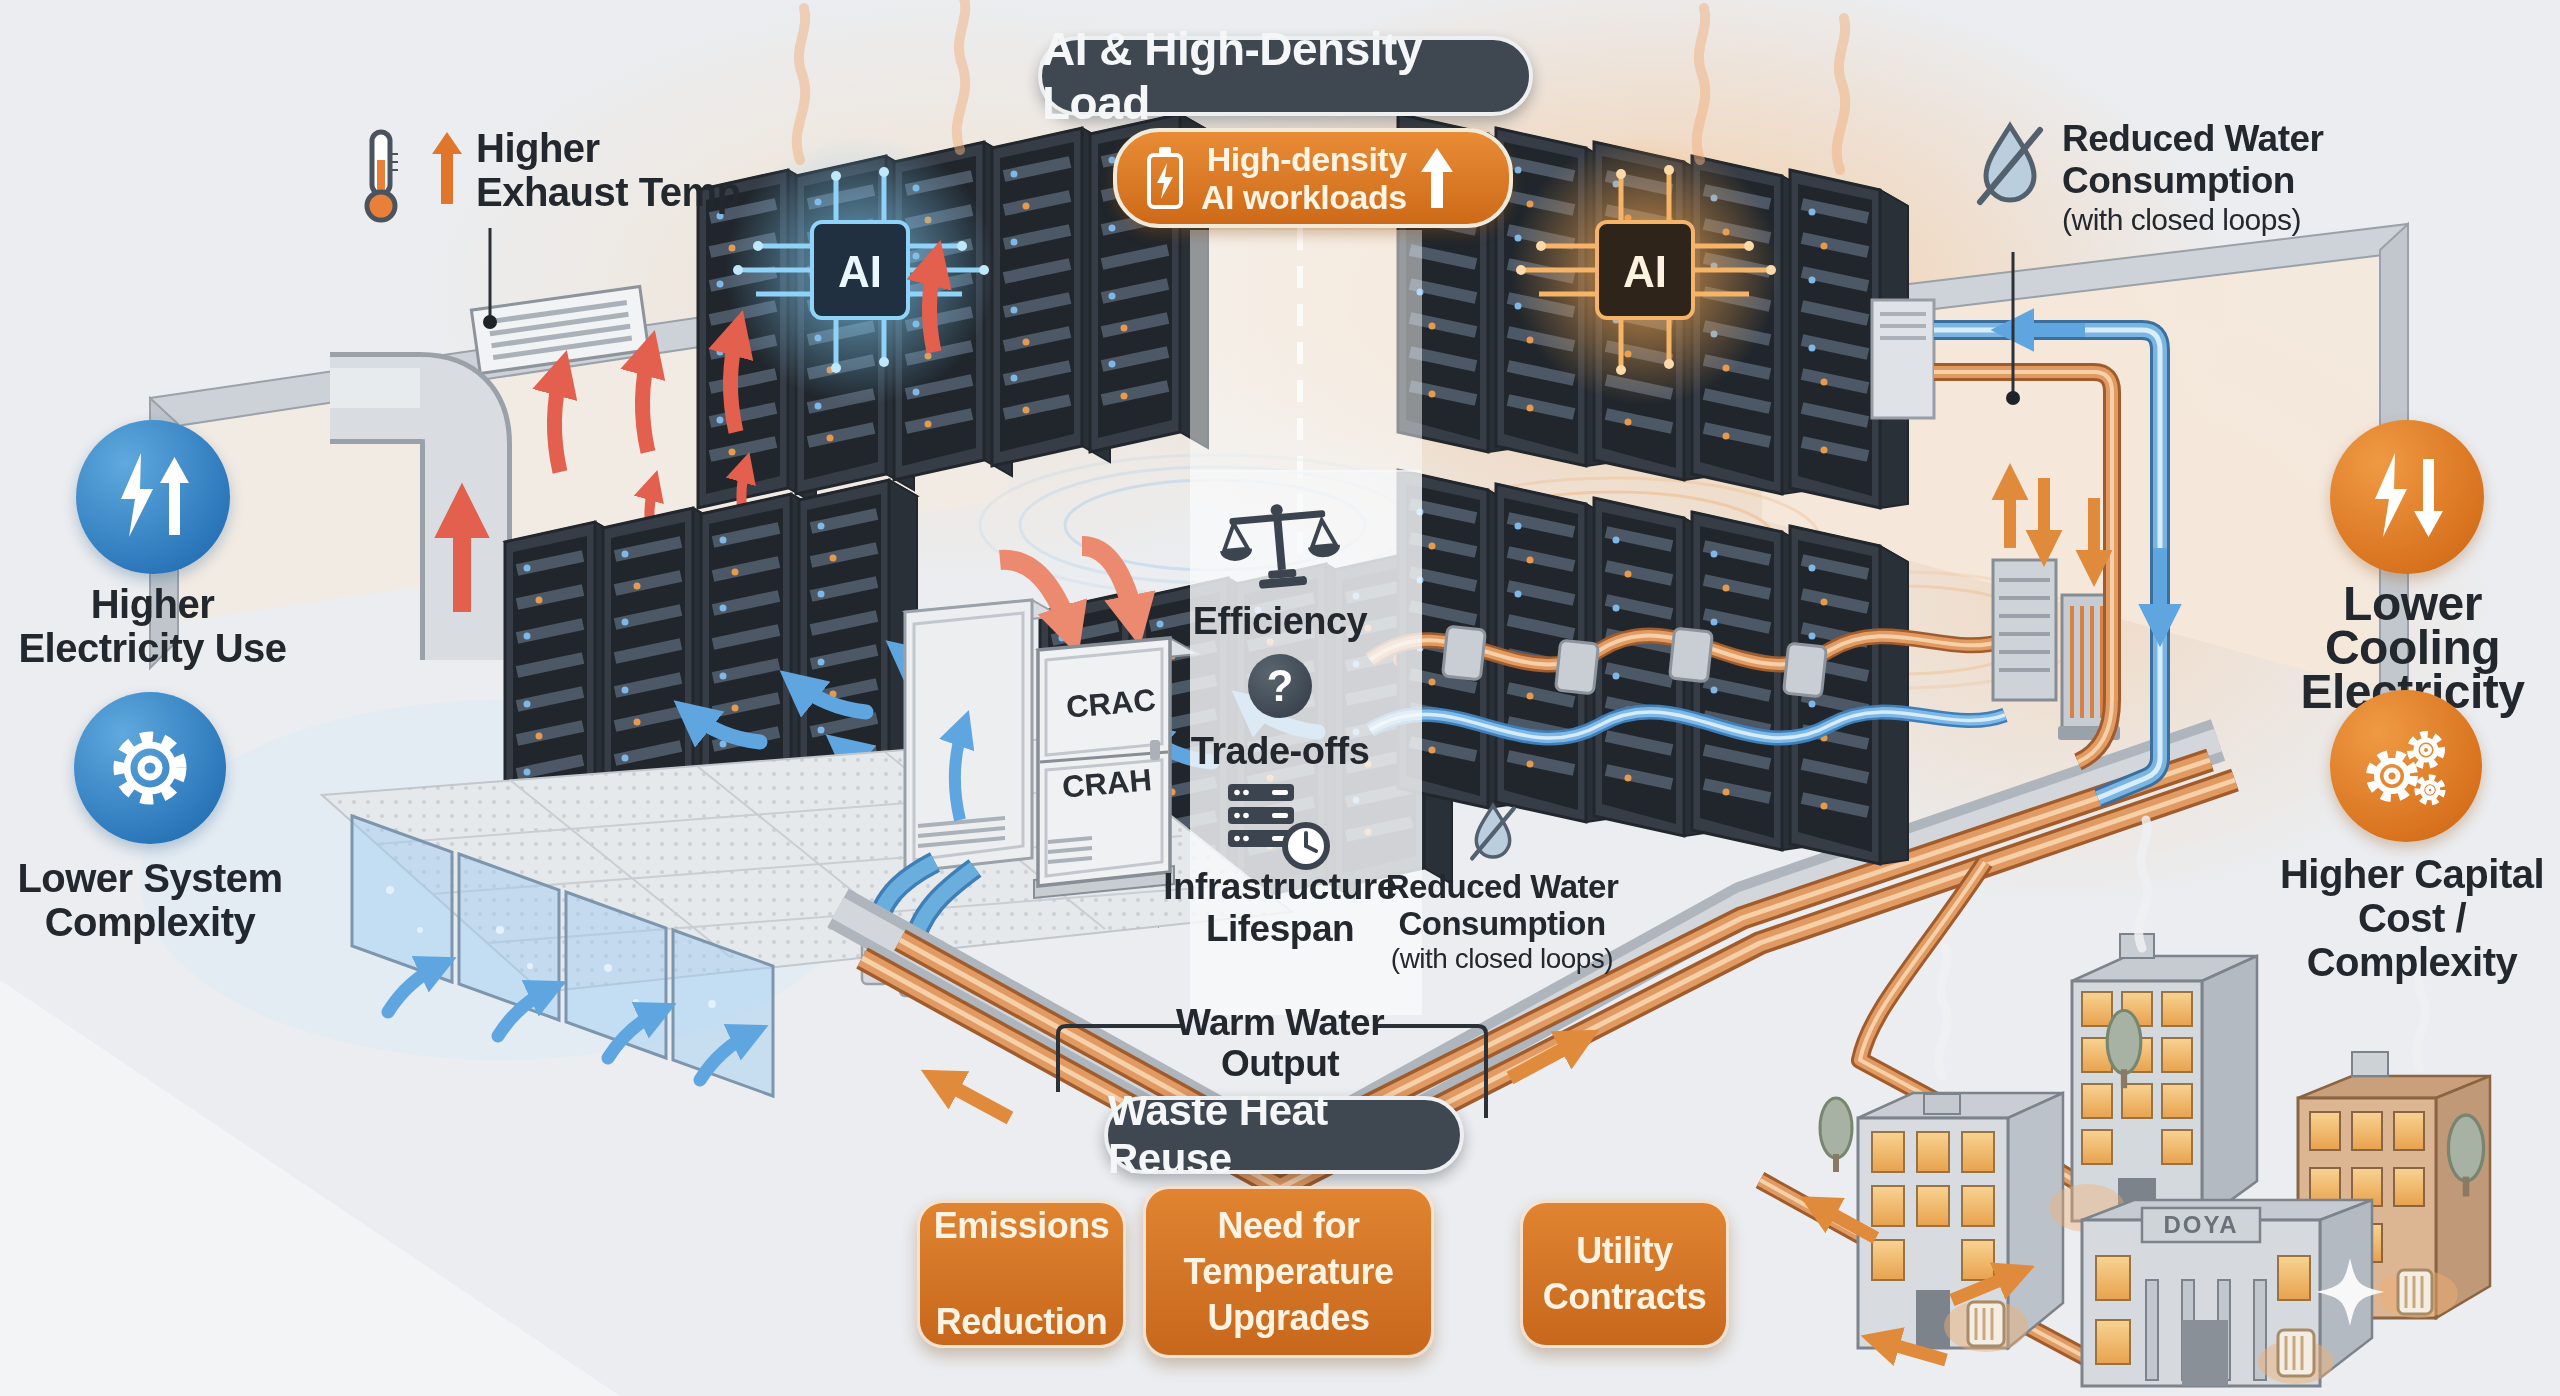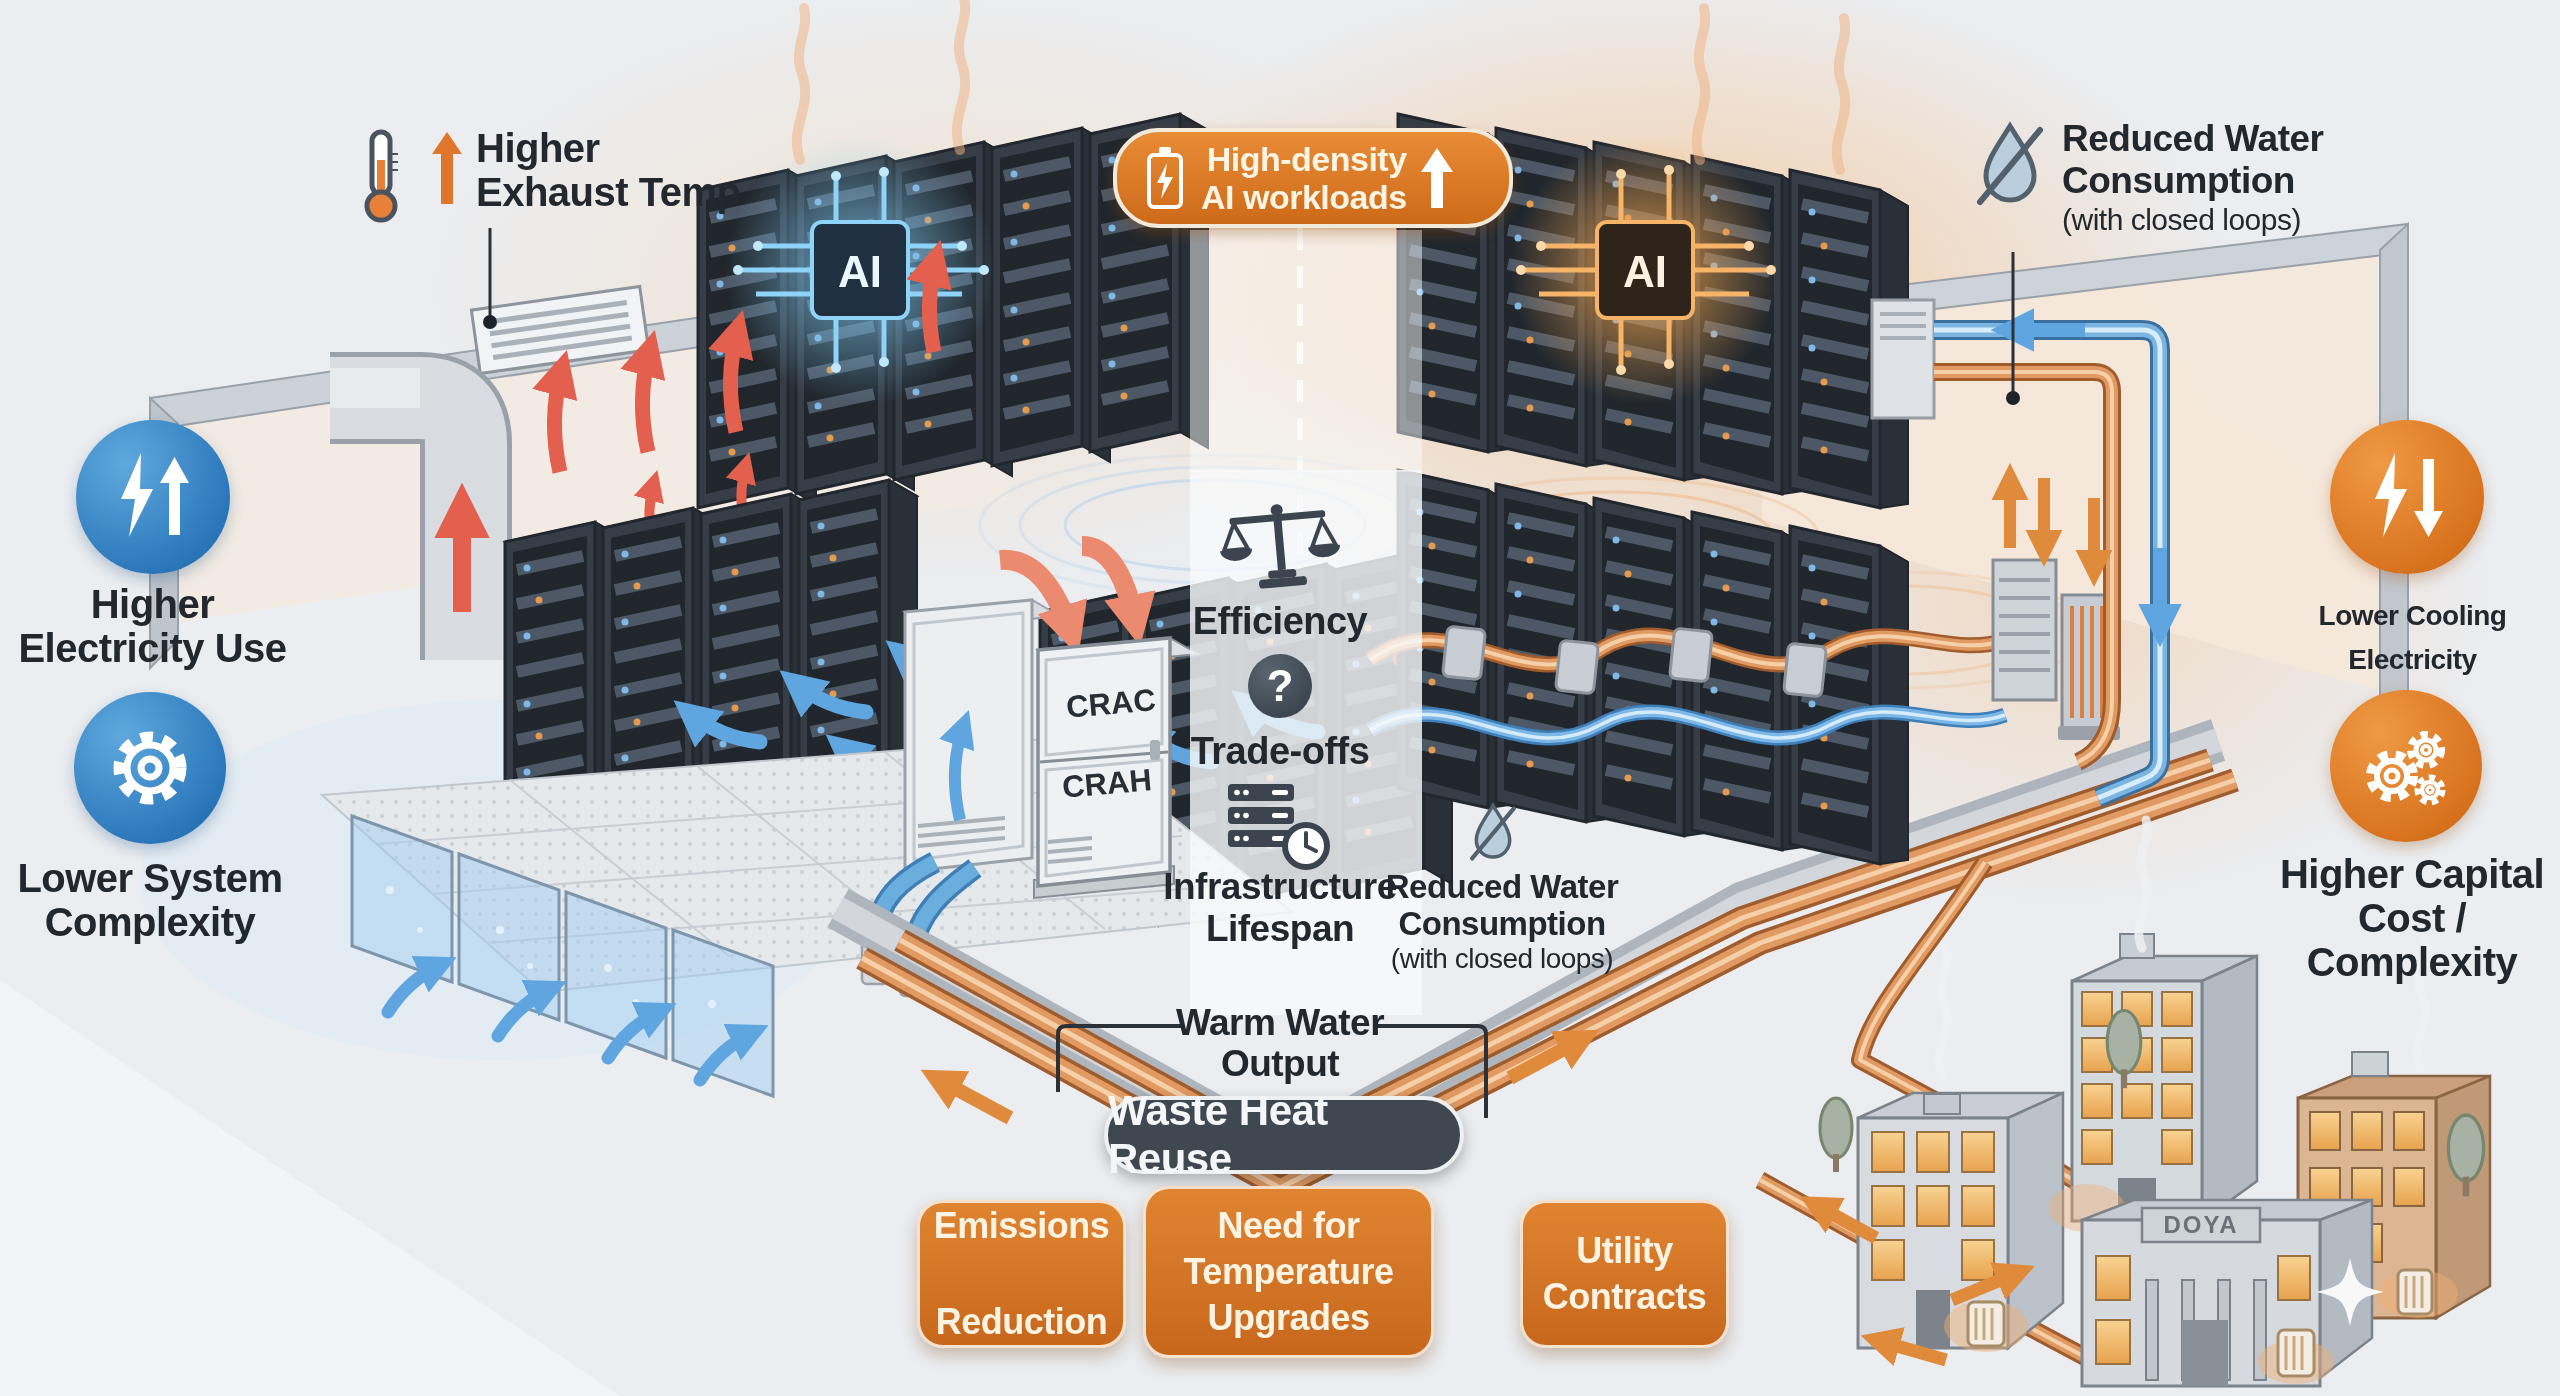--- a/index.html
+++ b/index.html
@@ -606,20 +606,23 @@
   </g>
 
   <g>
     <line x1="490" y1="228" x2="490" y2="316" stroke="#2b3136" stroke-width="3"></line>
     <circle cx="490" cy="322" r="7" fill="#1e2329"></circle>
     <line x1="2013" y1="252" x2="2013" y2="392" stroke="#2b3136" stroke-width="3"></line>
     <circle cx="2013" cy="398" r="7" fill="#1e2329"></circle>
   </g>
 </svg>
 
+<div class="abs pill" style="left:1038px;top:36px;width:487px;height:72px;font-size:46px;">
+  <span>AI &amp; High-Density Load</span>
+</div>
 
 <div class="abs orange-badge" style="left:1113px;top:128px;width:340px;height:92px;">
   <svg width="44" height="66" viewBox="0 0 44 66">
     <rect x="6" y="10" width="32" height="52" rx="5" fill="none" stroke="#fff" stroke-width="4"></rect>
     <rect x="16" y="2" width="12" height="7" rx="2" fill="#fff"></rect>
     <polygon points="24,18 14,38 21,38 18,54 30,32 22,32" fill="#fff"></polygon>
   </svg>
   <div class="txt">
     <span>High-density</span>
     <span>AI workloads</span>
@@ -685,21 +688,21 @@
   <div>Complexity</div>
 </div>
 
 <div class="abs circle-badge circle-orange" style="left:2330px;top:420px;width:154px;height:154px;">
   <svg width="96" height="96" viewBox="0 0 96 96">
     <polygon points="36,4 16,50 30,50 24,88 48,40 35,40" fill="#fff"></polygon>
     <rect x="64" y="10" width="11" height="56" fill="#fff"></rect>
     <polygon points="69.5,88 84,62 55,62" fill="#fff"></polygon>
   </svg>
 </div>
-<div class="abs lbl" style="left:2270px;top:582px;width:285px;font-size:28px;line-height:44px;margin-top:12px;">
+<div class="abs lbl" style="left:2270px;top:582px;width:285px;font-size:48px;line-height:44px;">
   <div>Lower Cooling</div>
   <div>Electricity</div>
 </div>
 
 <div class="abs circle-badge circle-orange" style="left:2330px;top:690px;width:152px;height:152px;">
   <svg width="104" height="104" viewBox="0 0 104 104" fill="none">
     <g stroke="#fff">
           <circle cx="38" cy="62" r="21" stroke-width="10" stroke-dasharray="9 8"></circle>
           <circle cx="38" cy="62" r="15" stroke-width="6"></circle>
           <circle cx="38" cy="62" r="6" stroke-width="5"></circle>

